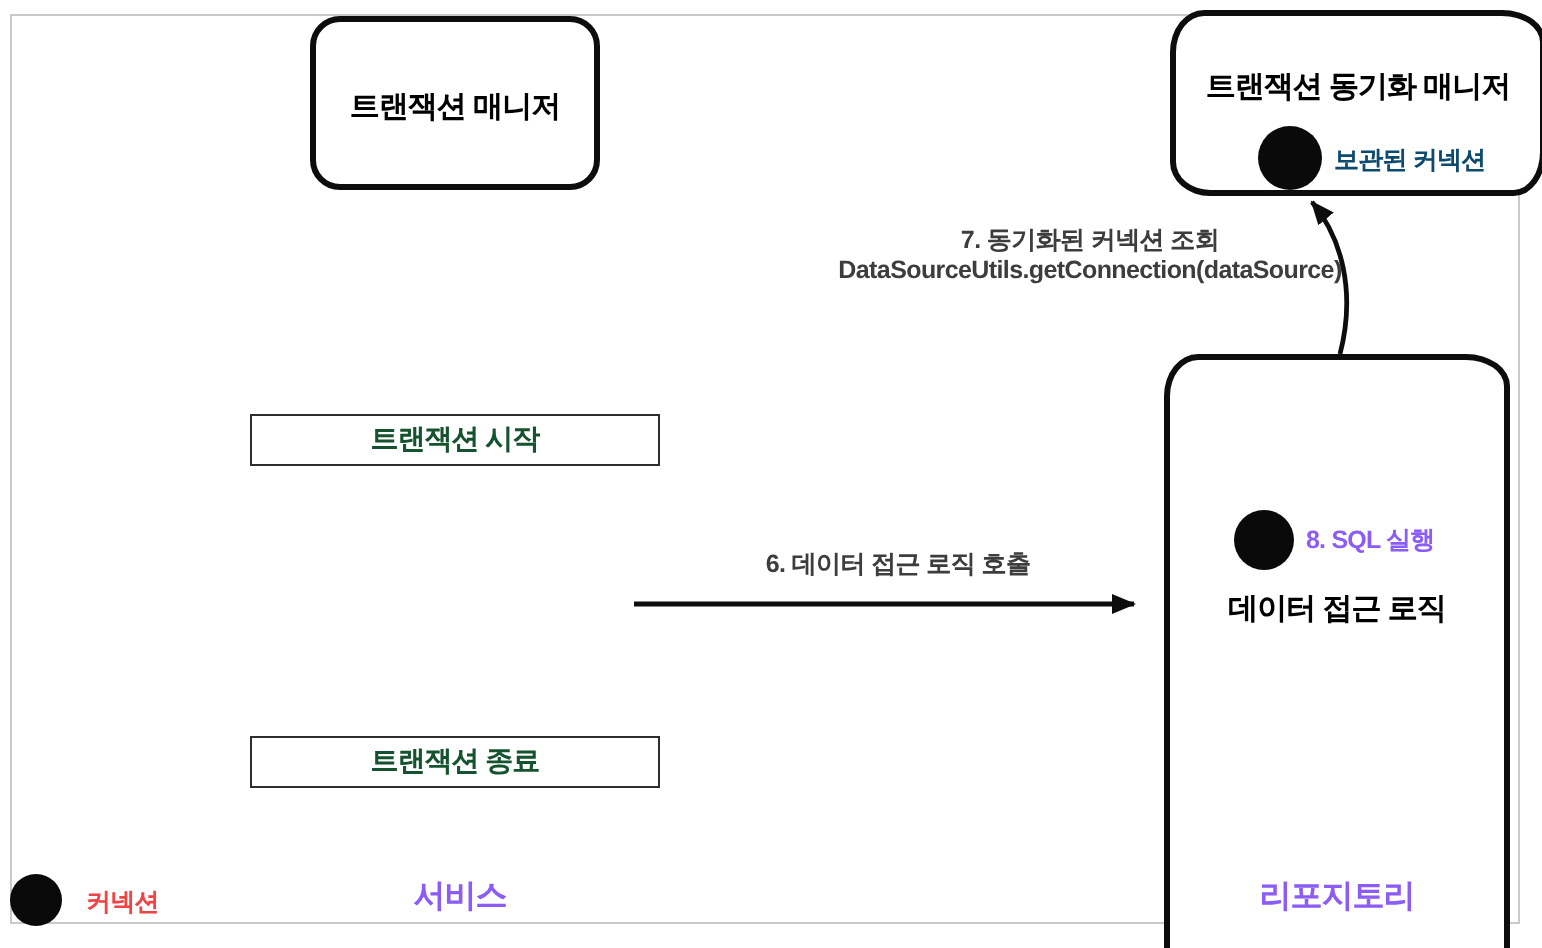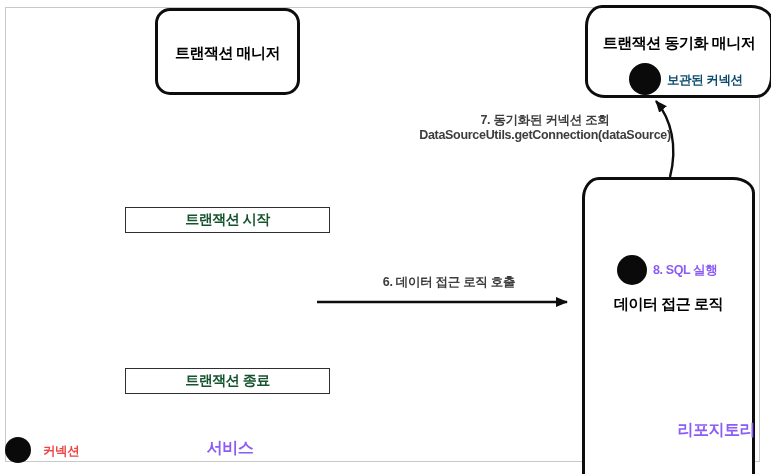--- a/index.html
+++ b/index.html
@@ -69,21 +69,21 @@
   <div class="bar" style="left:125px;top:368px;width:205px;height:26px;">트랜잭션 종료</div>
   <div class="caption" style="left:143px;top:438px;width:174px;">서비스</div>
 
   <div class="edge-label" style="left:330px;top:275px;width:238px;">6. 데이터 접근 로직 호출</div>
 
   <div class="node sketch2" style="left:582px;top:177px;width:173px;height:321px;">
     <div class="node-title" style="top:115px;">데이터 접근 로직</div>
   </div>
   <div class="dot" style="left:617px;top:255px;width:30px;height:30px;"></div>
   <div class="small-label" style="left:653px;top:262px;">8. SQL 실행</div>
-  <div class="caption" style="left:582px;top:420px;width:173px;text-align:right;">리포지토리</div>
+  <div class="caption" style="left:582px;top:438px;width:173px;">리포지토리</div>
 
   <div class="dot" style="left:5px;top:437px;width:26px;height:26px;"></div>
   <div class="small-label" style="left:43px;top:443px;color:#ef4444;">커넥션</div>
 
   <svg class="overlay" width="771" height="474" viewBox="0 0 771 474">
     <defs>
       <marker id="ah" markerWidth="14" markerHeight="12" refX="11" refY="5" orient="auto" markerUnits="userSpaceOnUse">
         <path d="M0,0 L12,5 L0,10 Z" fill="#0d0d0d"></path>
       </marker>
     </defs>

